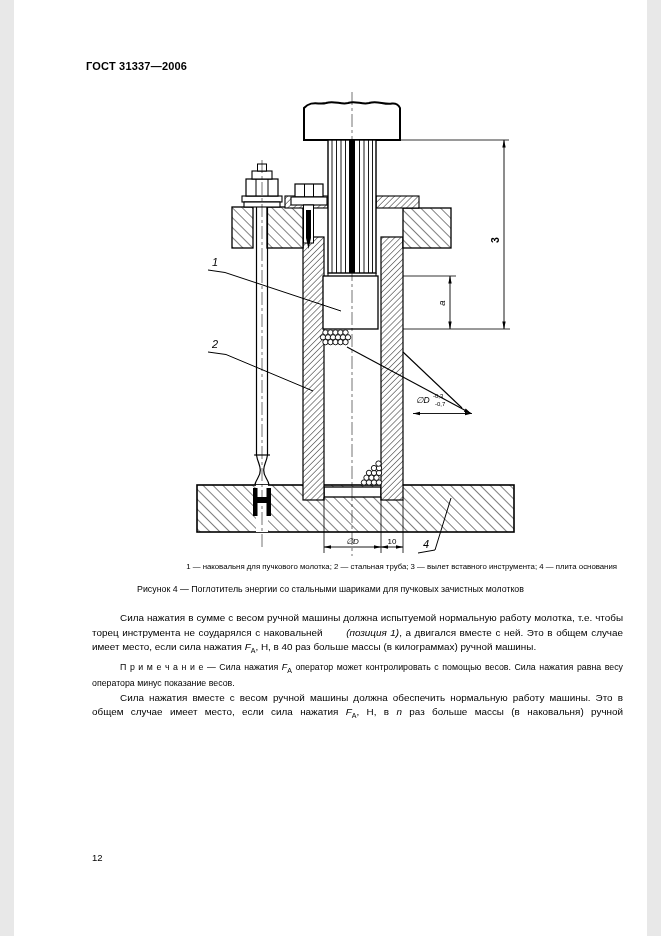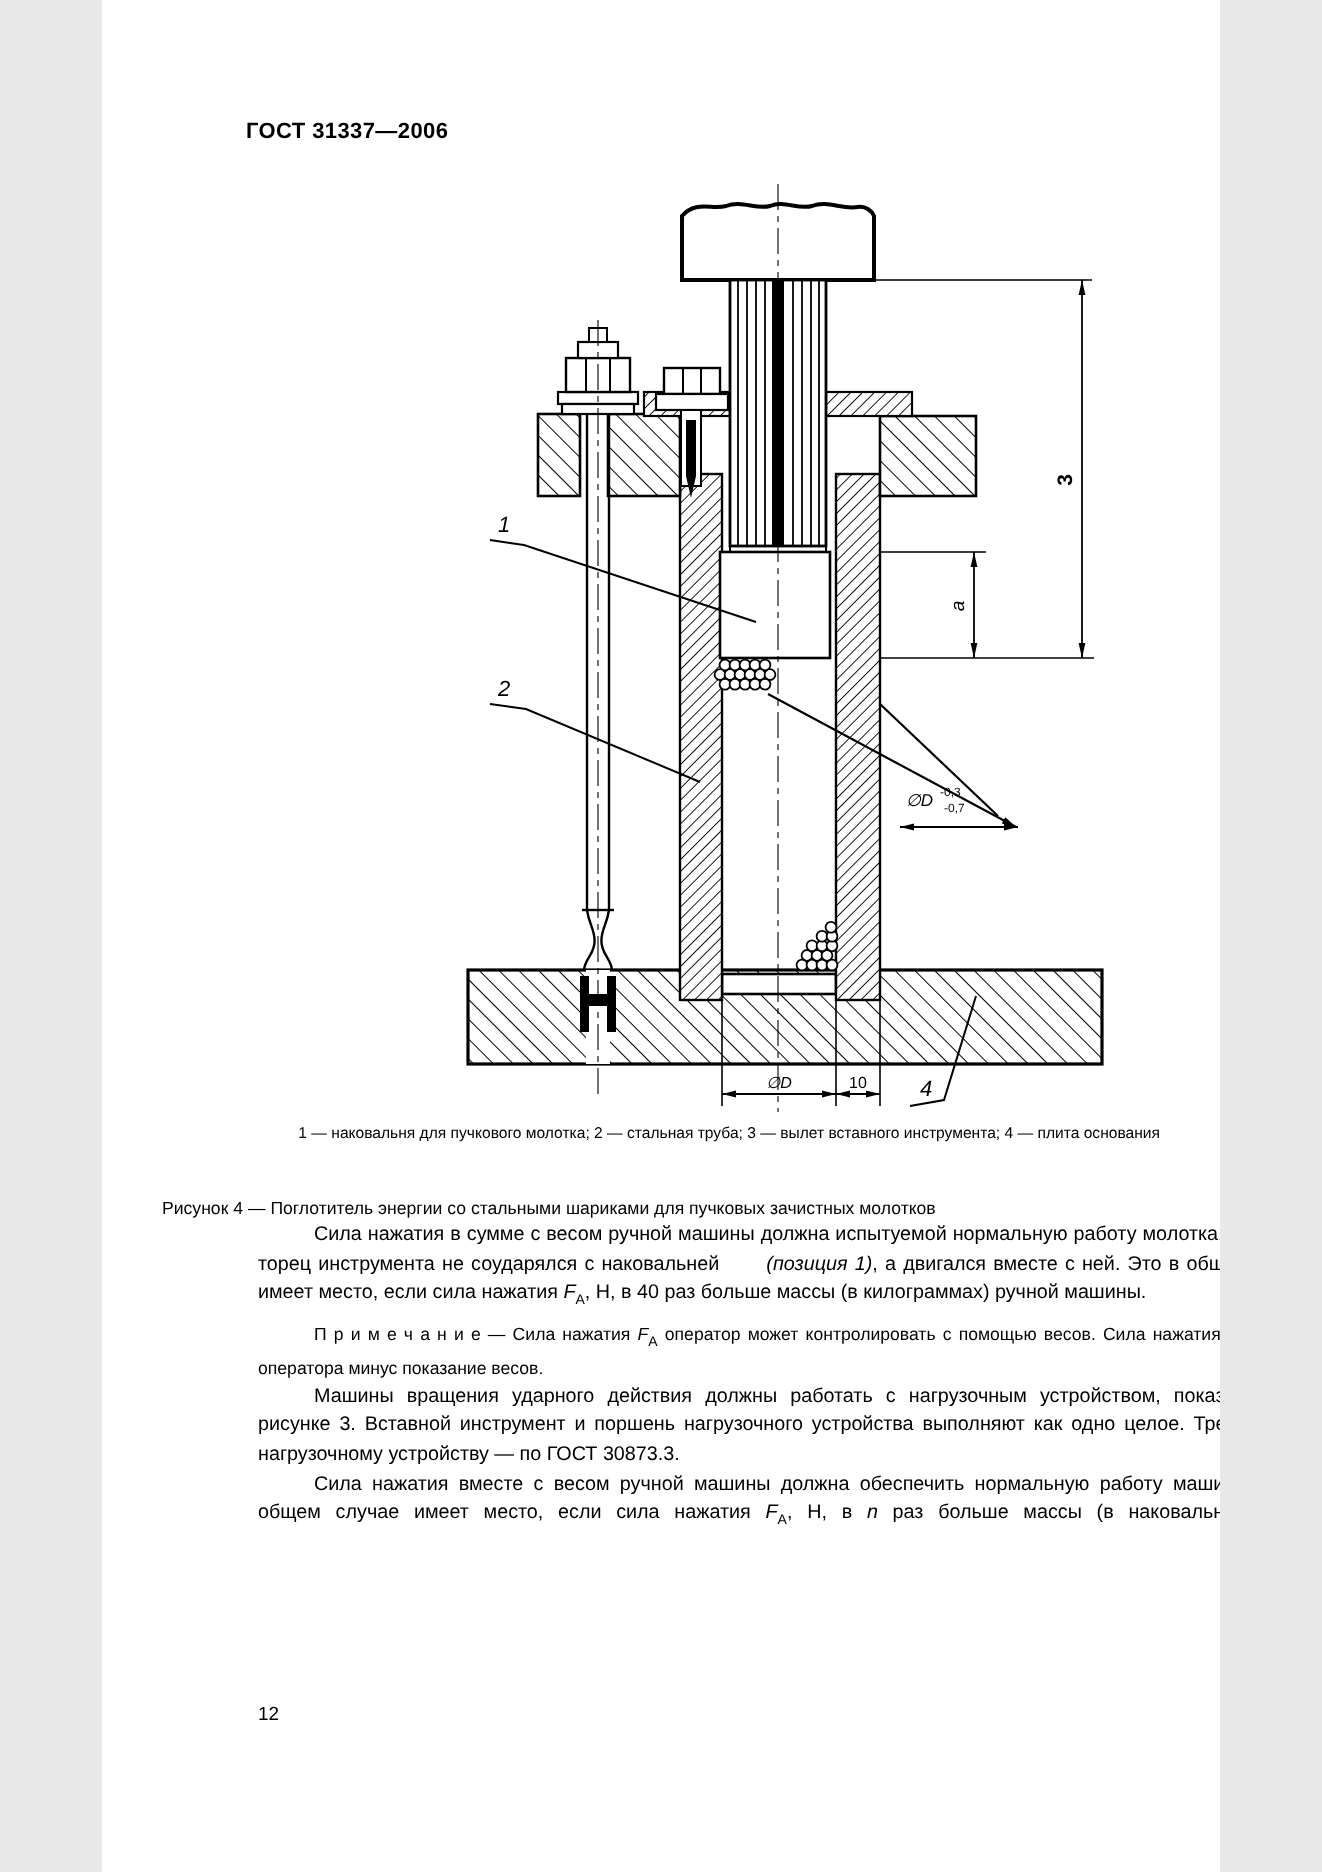--- a/index.html
+++ b/index.html
@@ -1,21 +1,21 @@
 <!DOCTYPE html>
 <html><head>
 <meta charset="utf-8">
 <style>
   html,body{margin:0;padding:0;background:#e8e8e8;}
-  .page{position:relative;width:559px;height:936px;background:#ffffff;margin:0 auto;
+  .page{position:relative;width:633px;height:936px;background:#ffffff;margin:0 auto;
         font-family:"Liberation Sans",sans-serif;color:#000;overflow:hidden;}
   .hdr{position:absolute;left:72px;top:60px;font-size:11px;font-weight:bold;letter-spacing:.2px;}
   .fig{position:absolute;left:170px;top:88px;}
   .cap1{position:absolute;left:30px;right:30px;top:562px;text-align:right;font-size:7.8px;}
-  .cap2{position:absolute;left:30px;right:30px;top:584px;font-size:8.8px;margin-top:15px;}
+  .cap2{position:absolute;left:30px;right:30px;top:584px;text-align:center;font-size:8.8px;}
   .bodytext{position:absolute;left:78px;top:611px;width:531px;font-size:9.9px;line-height:14.7px;text-align:justify;}
   .bodytext p{margin:0;text-indent:28px;}
   .note{font-size:8.8px;line-height:13.4px;margin-top:2px !important;}
   .h85{font-weight:bold;margin-top:2px !important;}
   .jlast{text-align-last:justify;}
   .it{font-style:italic;margin-left:20px;}
   sub{font-size:7px;}
   .pagenum{position:absolute;left:78px;top:852px;font-size:9.5px;}
   svg text{font-family:"Liberation Sans",sans-serif;fill:#000;}
 </style>
@@ -208,18 +208,17 @@
       <line x1="248" y1="160" x2="248" y2="550"></line>
     </g>
   </svg>
 
   <div class="cap1">1 — наковальня для пучкового молотка; 2 — стальная труба; 3 — вылет вставного инструмента; 4 — плита основания</div>
   <div class="cap2">Рисунок 4 — Поглотитель энергии со стальными шариками для пучковых зачистных молотков</div>
 
   <div class="bodytext">
     <p><span>Сила нажатия в сумме с весом ручной машины должна испытуемой нормальную работу молотка, т.е. чтобы торец инструмента не соударялся с наковальней </span><span class="it">(позиция 1)</span><span>, а двигался вместе с ней. Это в общем случае имеет место, если сила нажатия </span><i>F</i><sub>А</sub><span>, Н, в 40 раз больше массы (в килограммах) ручной машины.</span></p>
     <p class="note"><span>П р и м е ч а н и е — </span><span>Сила нажатия </span><i>F</i><sub>А</sub><span> оператор может контролировать с помощью весов. Сила нажатия равна весу оператора минус показание весов.</span></p>
-    <p>Машины вращения ударного действия должны работать с нагрузочным устройством, показанным на рисунке 3. Вставной инструмент и поршень нагрузочного устройства выполняют как одно целое. Требования к нагрузочному устройству — по ГОСТ 30873.3.</p>
     <p class="jlast"><span>Сила нажатия вместе с весом ручной машины должна обеспечить нормальную работу машины. Это в общем случае имеет место, если сила нажатия </span><i>F</i><sub>А</sub><span>, Н, в </span><i>n</i><span> раз больше массы (в наковальня) ручной</span></p>
   </div>
 
   <div class="pagenum">12</div>
 </div>
 
 </body></html>

